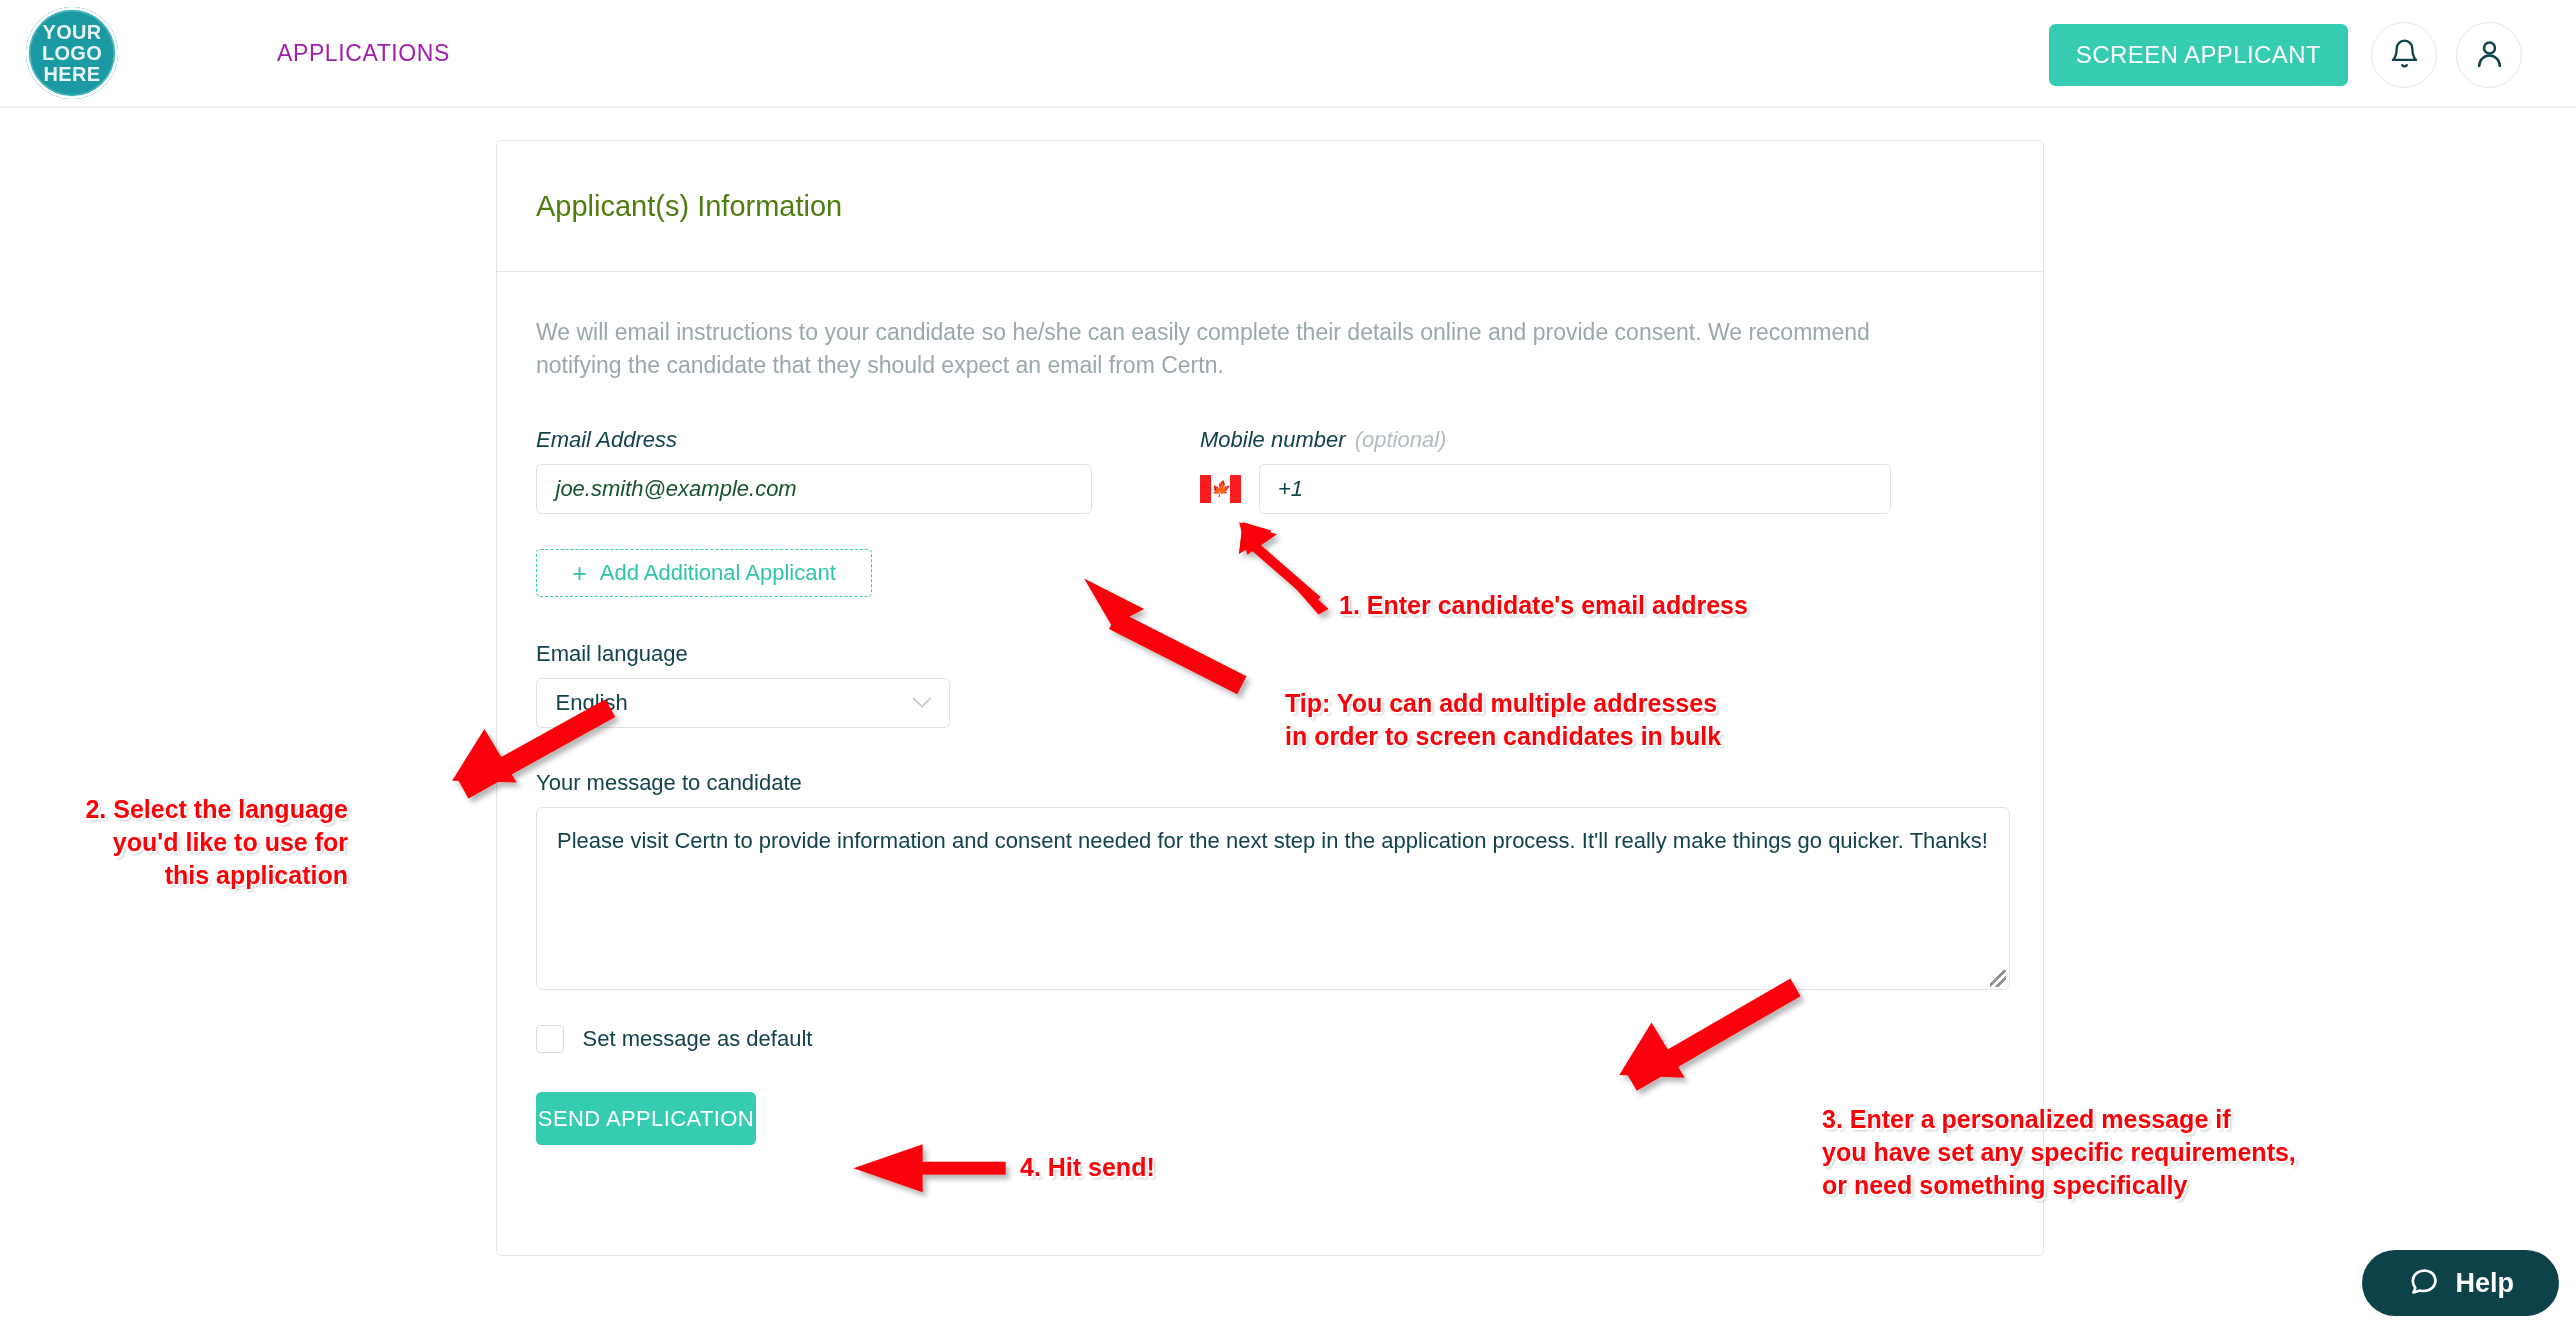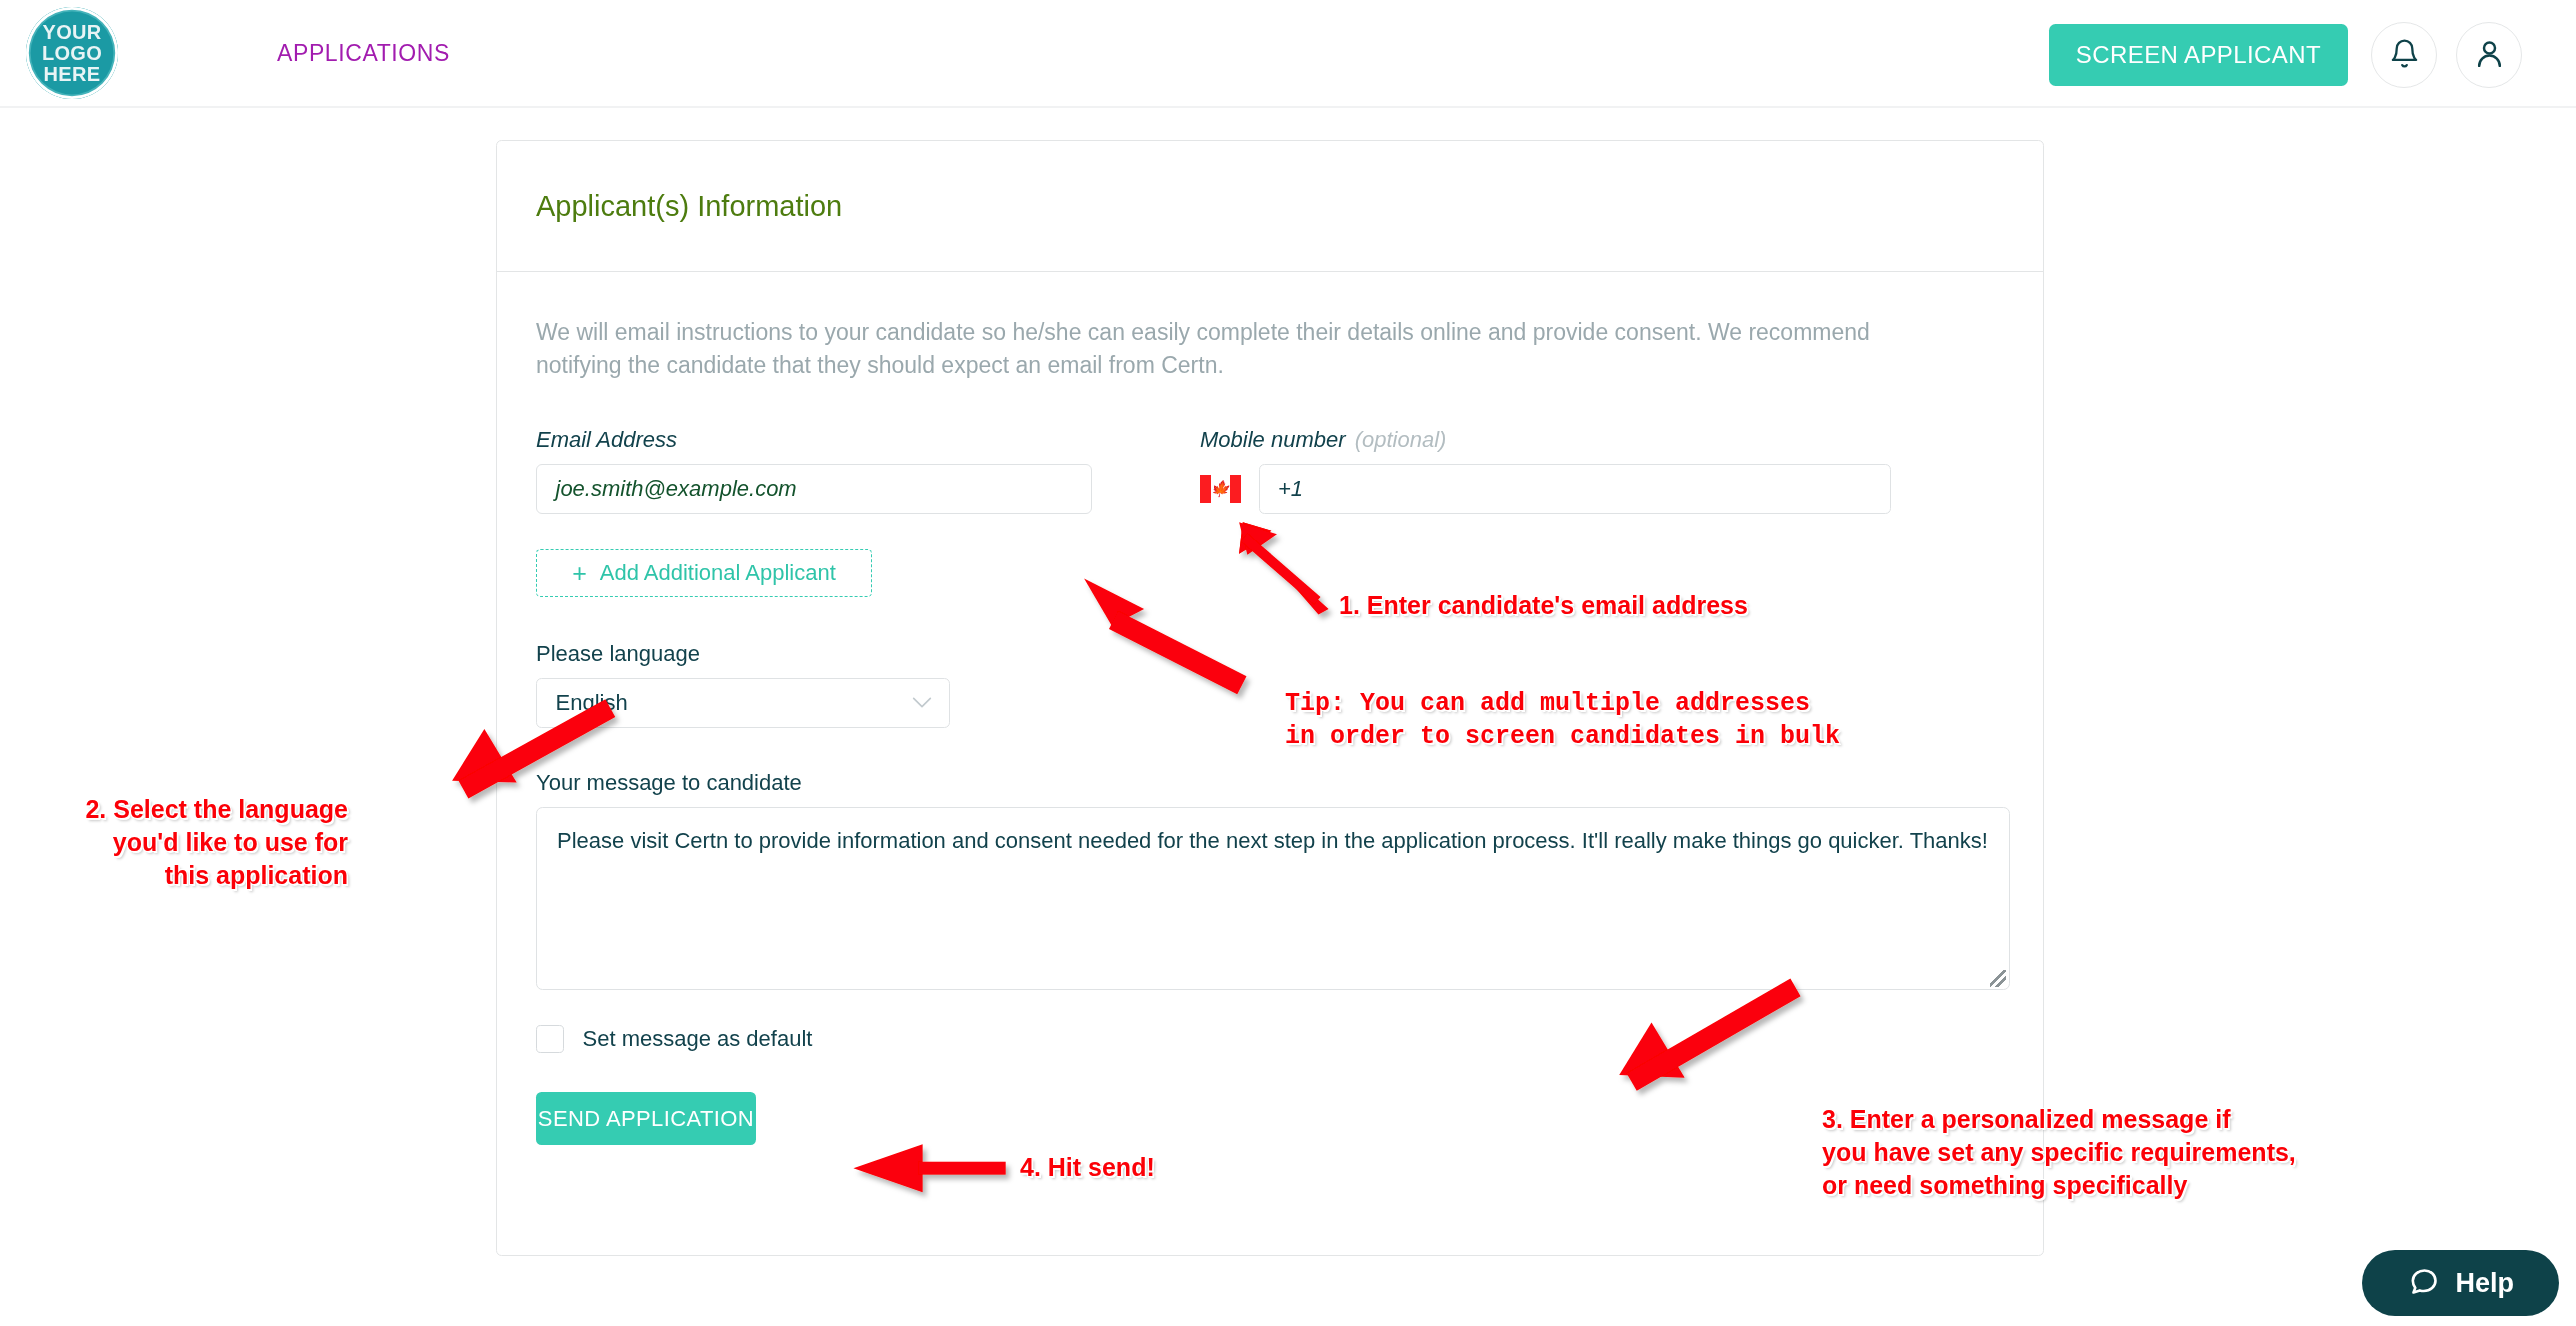--- a/index.html
+++ b/index.html
@@ -139,21 +139,21 @@
   }
 
   
   .anno {
     position: absolute; color: #fb0007; font-weight: bold;
     font-size: 25px; line-height: 1.32; white-space: pre-line;
     text-shadow: 1.8px 1.8px 0 #ffffff, -0.9px -0.9px 0 #ffffff, 0.9px -0.9px 0 #ffffff,
                  -0.9px 0.9px 0 #ffffff, 2.8px 2.8px 2.8px rgba(0,0,0,.22);
   }
   .anno-1 { left: 1339px; top: 589px; }
-  .anno-tip { left: 1285px; top: 687px; font-family: Liberation Mono, monospace; }
+  .anno-tip { left: 1285px; top: 687px; }
   .anno-2 { left: 34px; top: 793px; text-align: right; width: 314px; }
   .anno-3 { left: 1822px; top: 1103px; }
   .anno-4 { left: 1020px; top: 1151px; }
 
   .arrow { position: absolute; pointer-events: none; }
 
   
   .help-widget {
     position: absolute; right: 16.6px; bottom: 11px;
     width: 197px; height: 66px; border-radius: 33px; background: #0e4249;
@@ -228,21 +228,21 @@
           </div>
         </div>
       </div>
 
       <button class="add-applicant">
         <span class="plus-sign">+</span>
         <span>Add Additional Applicant</span>
       </button>
 
       <div class="lang-group">
-        <label class="field-label">Please language</label>
+        <label class="field-label">Email language</label>
         <div class="select-box">
           <span>English</span>
           <span class="chev">
             <svg width="20" height="13" viewBox="0 0 24 14" fill="none" stroke="#c2cace" stroke-width="2" stroke-linecap="round" stroke-linejoin="round">
               <path d="M2 2 L12 12 L22 2"></path>
             </svg>
           </span>
         </div>
       </div>
 

